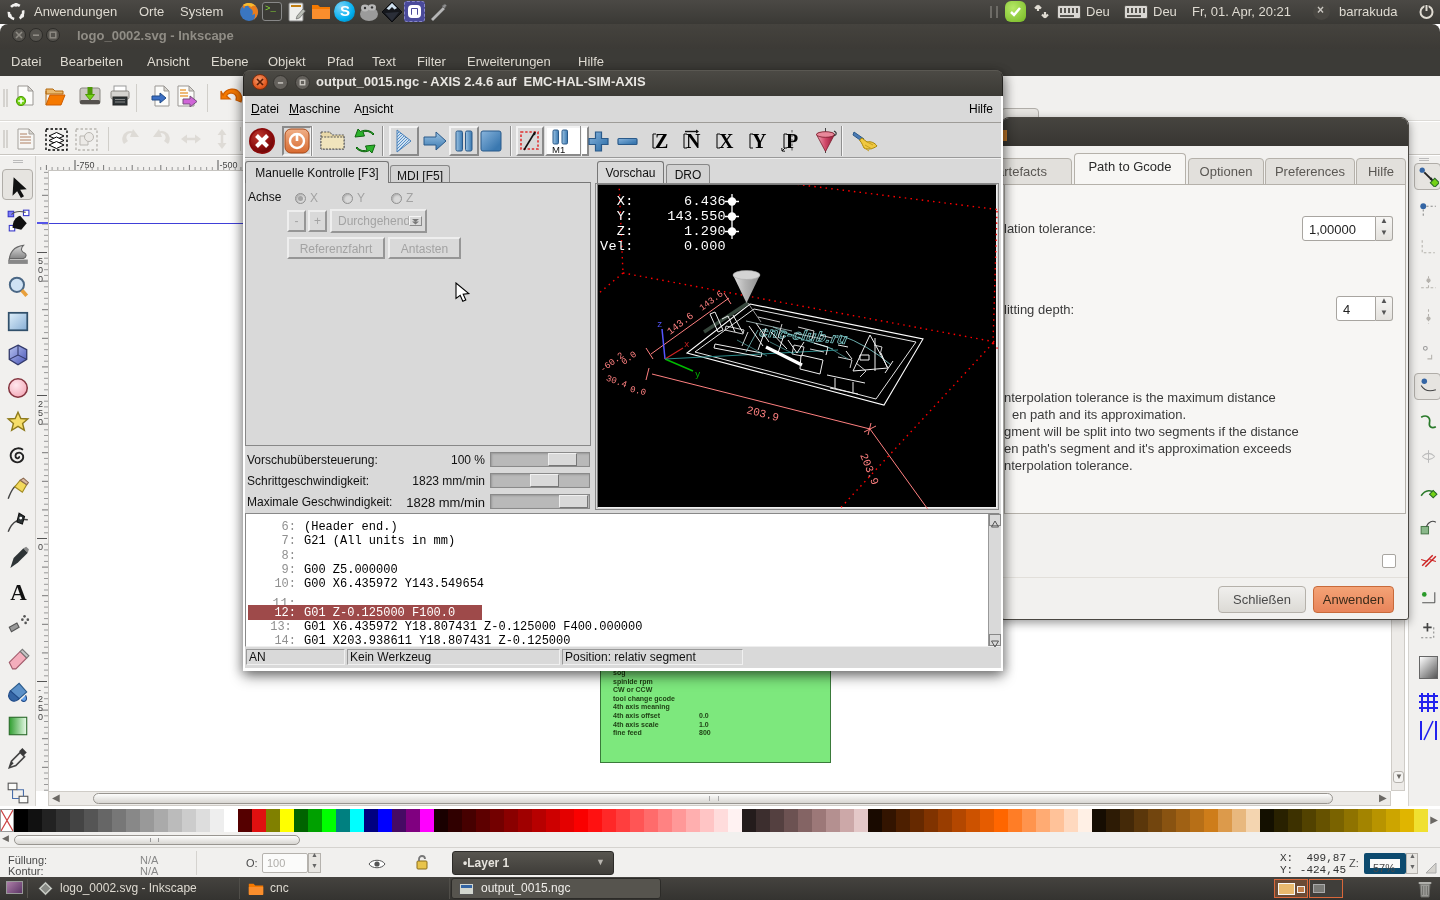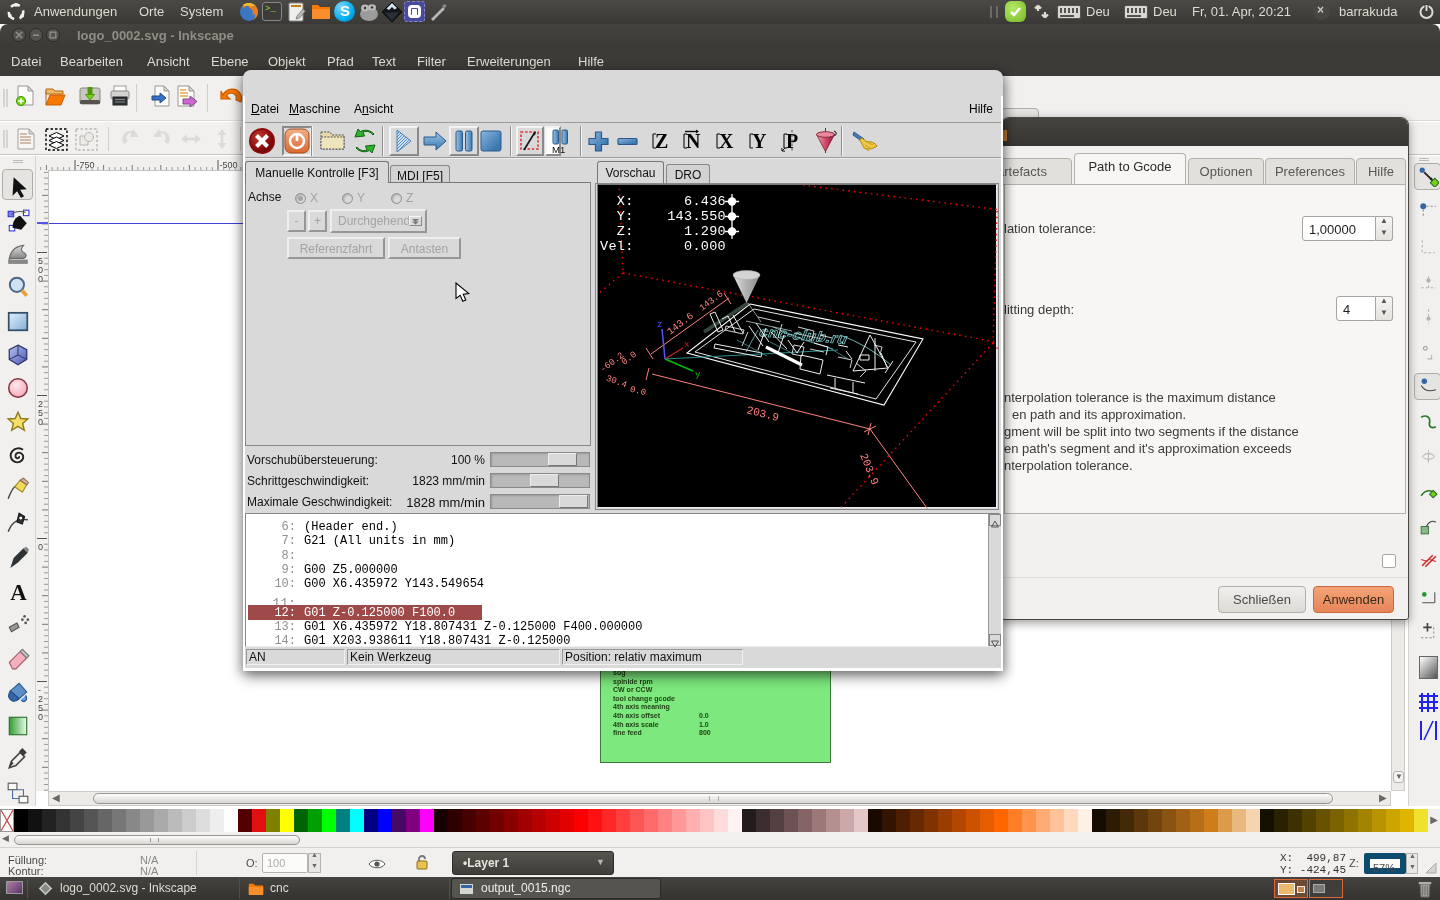--- a/index.html
+++ b/index.html
@@ -815,20 +815,35 @@
       <span class="abs" style="left:10px;top:289px;font-size:13px;color:#3a3a3a">en path and its approximation.</span>
       <span class="abs" style="left:2px;top:306px;font-size:13px;color:#3a3a3a">gment will be split into two segments if the distance</span>
       <span class="abs" style="left:2px;top:323px;font-size:13px;color:#3a3a3a">en path's segment and it's approximation exceeds</span>
       <span class="abs" style="left:2px;top:340px;font-size:13px;color:#3a3a3a">nterpolation tolerance.</span>
       <div class="abs" style="left:380px;top:436px;width:14px;height:14px;background:#fff;border:1px solid #a8a5a0;border-radius:2px"></div>
       <div class="abs" style="left:0px;top:459px;width:406px;height:1px;background:#e2dfda"></div>
       <div class="abs" style="left:216px;top:468px;width:88px;height:27px;background:linear-gradient(#f0efed,#dcdad5);border:1px solid #b5b1aa;border-radius:4px;text-align:center;font-size:13px;color:#4a4a4a;padding-top:5px">Schließen</div>
       <div class="abs" style="left:311px;top:468px;width:81px;height:27px;background:linear-gradient(#f4a376,#e8845a);border:1px solid #c86a3a;border-radius:4px;text-align:center;font-size:13px;color:#3a2a1a;padding-top:5px">Anwenden</div>
     </div>
     <div id="axis" class="abs">
+      <div id="axtitle" class="abs">
+        <div class="abs" style="left:9px;top:4px;width:16px;height:16px;border-radius:50%;background:radial-gradient(circle at 6px 5px,#f59b6e,#e1571d 65%,#b64516);border:1px solid #7a2d0e"></div>
+        <svg class="abs" style="left:13px;top:8px" width="8" height="8" viewBox="0 0 8 8">
+          <path d="M1 1l6 6M7 1l-6 6" stroke="#5a1d05" stroke-width="1.7"></path>
+        </svg>
+        <div class="abs" style="left:30px;top:5px;width:15px;height:15px;border-radius:50%;background:#64615c;border:1px solid #35332f"></div>
+        <svg class="abs" style="left:34px;top:9px" width="7" height="7" viewBox="0 0 8 8">
+          <path d="M1 4.5h6" stroke="#cfccc6" stroke-width="1.6"></path>
+        </svg>
+        <div class="abs" style="left:52px;top:5px;width:15px;height:15px;border-radius:50%;background:#64615c;border:1px solid #35332f"></div>
+        <svg class="abs" style="left:56px;top:9px" width="7" height="7" viewBox="0 0 8 8">
+          <rect x="1.4" y="1.4" width="5.2" height="5.2" fill="none" stroke="#cfccc6" stroke-width="1.5"></rect>
+        </svg>
+        <span class="abs" style="left:73px;top:4px">output_0015.ngc - AXIS 2.4.6 auf&nbsp; EMC-HAL-SIM-AXIS</span>
+      </div>
       <div id="axmenu" class="abs">
         <span class="abs" style="left:8px;top:6px"><u>D</u>atei</span>
         <span class="abs" style="left:46px;top:6px"><u>M</u>aschine</span>
         <span class="abs" style="left:111px;top:6px">A<u>n</u>sicht</span>
         <span class="abs" style="right:10px;top:6px">Hilfe</span>
       </div>
       <div id="axtool" class="abs">
         <svg class="abs" style="left:4px;top:3px" width="30" height="30" viewBox="0 0 30 30">
           <circle cx="15" cy="15" r="13" fill="#8a0a0a"></circle>
           <circle cx="15" cy="15" r="11.2" fill="url(#rg1)"></circle>
@@ -898,21 +913,21 @@
               <stop offset="1" stop-color="#3a78b0"></stop>
             </linearGradient>
           </defs>
         </svg>
         <div class="tksep" style="left:267px"></div>
         <div class="abs" style="left:273px;top:3px;width:28px;height:30px;background:#d9d9d9;border-top:2px solid #f2f2f2;border-left:2px solid #f2f2f2;border-bottom:2px solid #8a8a8a;border-right:2px solid #8a8a8a"><svg width="24" height="26" viewBox="0 0 24 26">
             <rect x="3" y="4" width="17" height="17" fill="none" stroke="#e03030" stroke-dasharray="2.4 1.8" stroke-width="1.6"></rect>
             <path d="M6 22L17 4" stroke="#111" stroke-width="1.6"></path>
             <path d="M15 6l3-2-1 3.5z" fill="#111"></path>
           </svg></div>
-        <div class="abs" style="left:302px;top:3px;width:16px;height:30px;background:#ffffff;border-top:2px solid #f2f2f2;border-left:2px solid #f2f2f2;border-bottom:2px solid #8a8a8a;border-right:2px solid #8a8a8a"><svg width="28" height="26" viewBox="0 0 28 26">
+        <div class="abs" style="left:302px;top:3px;width:44px;height:30px;background:#ffffff;border-top:2px solid #f2f2f2;border-left:2px solid #f2f2f2;border-bottom:2px solid #8a8a8a;border-right:2px solid #8a8a8a"><svg width="28" height="26" viewBox="0 0 28 26">
             <rect x="6" y="2" width="5.5" height="14" rx="1.2" fill="url(#bg2)" stroke="#2a5a8a"></rect>
             <rect x="15" y="2" width="5.5" height="14" rx="1.2" fill="url(#bg2)" stroke="#2a5a8a"></rect>
             <text x="5" y="25" font-size="9.5" fill="#111" font-family="Liberation Sans">M1</text>
           </svg></div>
         <div class="tksep" style="left:337px"></div>
         <svg class="abs" style="left:344px;top:7px" width="23" height="23" viewBox="0 0 23 23">
           <path d="M8.5 2h6v6.5H21v6h-6.5V21h-6v-6.5H2v-6h6.5z" fill="url(#bg3)" stroke="#2a5a8a" stroke-width="1.2"></path>
         </svg>
         <svg class="abs" style="left:373px;top:7px" width="23" height="23" viewBox="0 0 23 23">
           <rect x="2" y="8.5" width="19" height="6" rx="1" fill="url(#bg3)" stroke="#2a5a8a" stroke-width="1.2"></rect>
@@ -1087,36 +1102,36 @@
         <span class="abs mono" style="left:58px;top:20.3px;font-size:12px;color:#000;white-space:pre">G21 (All units in mm)</span>
         <span class="abs mono" style="left:20px;top:34.6px;font-size:12px;color:#909090;width:30px;text-align:right;display:inline-block">8:</span>
         <span class="abs mono" style="left:20px;top:48.900000000000006px;font-size:12px;color:#909090;width:30px;text-align:right;display:inline-block">9:</span>
         <span class="abs mono" style="left:58px;top:48.900000000000006px;font-size:12px;color:#000;white-space:pre">G00 Z5.000000</span>
         <span class="abs mono" style="left:20px;top:63.2px;font-size:12px;color:#909090;width:30px;text-align:right;display:inline-block">10:</span>
         <span class="abs mono" style="left:58px;top:63.2px;font-size:12px;color:#000;white-space:pre">G00 X6.435972 Y143.549654</span>
         <span class="abs mono" style="left:20px;top:82px;font-size:13px;color:#909090;width:30px;text-align:right;display:inline-block">11:</span>
         <div class="abs" style="left:2px;top:90.8px;width:234px;height:15px;background:#9e4a4a"></div>
         <span class="abs mono" style="left:20px;top:91.8px;font-size:12px;color:#fff;width:30px;text-align:right;display:inline-block">12:</span>
         <span class="abs mono" style="left:58px;top:91.8px;font-size:12px;color:#fff;white-space:pre">G01 Z-0.125000 F100.0</span>
-        <span class="abs mono" style="left:20px;top:106.1px;font-size:12px;color:#909090;width:30px;text-align:right;display:inline-block">13:</span>
+        <span class="abs mono" style="left:20px;top:106.1px;font-size:12px;color:#909090;width:30px;text-align:center;display:inline-block">13:</span>
         <span class="abs mono" style="left:58px;top:106.1px;font-size:12px;color:#000;white-space:pre">G01 X6.435972 Y18.807431 Z-0.125000 F400.000000</span>
         <span class="abs mono" style="left:20px;top:120.39999999999999px;font-size:12px;color:#909090;width:30px;text-align:right;display:inline-block">14:</span>
         <span class="abs mono" style="left:58px;top:120.39999999999999px;font-size:12px;color:#000;white-space:pre">G01 X203.938611 Y18.807431 Z-0.125000</span>
       </div>
       <div class="abs" style="left:745px;top:444px;width:13px;height:132px;background:#d9d9d9;border-left:1px solid #999">
         <div style="position:absolute;left:0px;top:0px;width:12px;height:12px;background:#d9d9d9;border:1px solid #888"><svg width="10" height="10" viewBox="0 0 10 10">
             <path d="M5 2L8.5 8h-7z" fill="none" stroke="#555"></path>
           </svg></div>
         <div style="position:absolute;left:0px;bottom:0px;width:12px;height:12px;background:#d9d9d9;border:1px solid #888"><svg width="10" height="10" viewBox="0 0 10 10">
             <path d="M5 8L1.5 2h7z" fill="none" stroke="#555"></path>
           </svg></div>
       </div>
       <div class="abs" style="left:3px;top:579px;width:99px;height:16px;background:#d9d9d9;border:1px solid #999;border-bottom-color:#f0f0f0;border-right-color:#f0f0f0;font-size:12px;color:#111;padding:0 0 0 2px">AN</div>
       <div class="abs" style="left:104px;top:579px;width:213px;height:16px;background:#d9d9d9;border:1px solid #999;border-bottom-color:#f0f0f0;border-right-color:#f0f0f0;font-size:12px;color:#111;padding:0 0 0 2px">Kein Werkzeug</div>
-      <div class="abs" style="left:319px;top:579px;width:181px;height:16px;background:#d9d9d9;border:1px solid #999;border-bottom-color:#f0f0f0;border-right-color:#f0f0f0;font-size:12px;color:#111;padding:0 0 0 2px">Position: relativ maximum</div>
+      <div class="abs" style="left:319px;top:579px;width:181px;height:16px;background:#d9d9d9;border:1px solid #999;border-bottom-color:#f0f0f0;border-right-color:#f0f0f0;font-size:12px;color:#111;padding:0 0 0 2px">Position: relativ segment</div>
       <div class="abs" style="left:0;top:26px;width:2px;height:575px;background:#fff"></div>
       <div class="abs" style="left:758px;top:26px;width:2px;height:575px;background:#fff"></div>
       <div class="abs" style="left:0;top:598px;width:760px;height:3px;background:#fff"></div>
       <svg class="abs" style="left:212px;top:212px;z-index:5" width="16" height="21" viewBox="0 0 16 21">
         <path d="M1 1v15.5l4.2-3.2 2.6 6 3-1.3-2.6-5.8 5.6-.6z" fill="#fff" stroke="#000" stroke-width="1.1"></path>
       </svg>
     </div>
     <div id="toppanel" class="abs">
       <svg class="abs" style="left:7px;top:3px" width="18" height="18" viewBox="0 0 18 18">
         <circle cx="9" cy="9" r="7.2" fill="none" stroke="#f1f0ee" stroke-width="2.6" stroke-dasharray="9.5 5.6" stroke-dashoffset="2"></circle>

